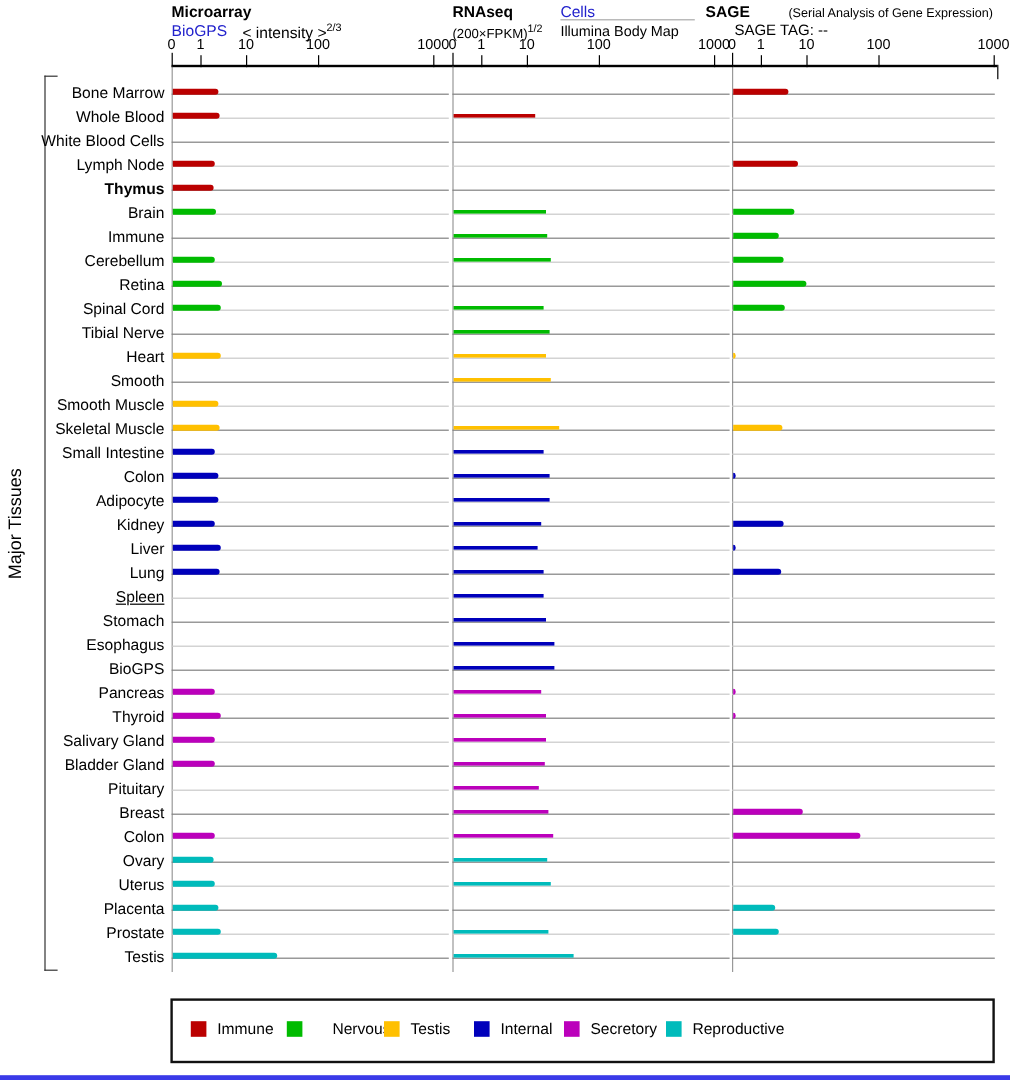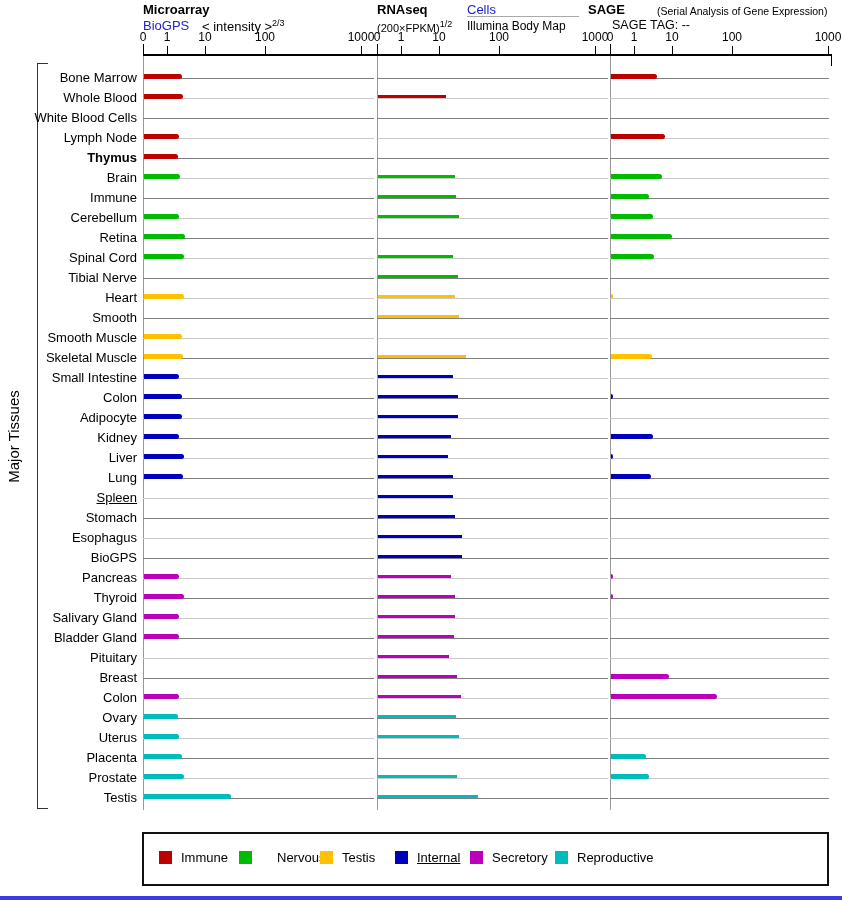--- a/index.html
+++ b/index.html
@@ -315,21 +315,21 @@
 
   <div class="abs legend-box" style="left:142px;top:832px;width:683px;height:50px;">
     <div id="legend-items">
         <div class="abs legend-swatch" style="position: absolute; left: 15px; top: 17px; background: rgb(187, 0, 0);"></div>
         <div class="abs legend-label" style="position: absolute; left: 37px; top: 16px;">Immune</div>
         <div class="abs legend-swatch" style="position: absolute; left: 95px; top: 17px; background: rgb(0, 187, 0);"></div>
         <div class="abs legend-label" style="position: absolute; left: 133px; top: 16px;">Nervous</div>
         <div class="abs legend-swatch" style="position: absolute; left: 176px; top: 17px; background: rgb(255, 192, 0);"></div>
         <div class="abs legend-label" style="position: absolute; left: 198px; top: 16px;">Testis</div>
         <div class="abs legend-swatch" style="position: absolute; left: 251px; top: 17px; background: rgb(0, 0, 187);"></div>
-        <div class="abs legend-label" style="position: absolute; left: 273px; top: 16px; text-decoration: underline;">Internal</div>
+        <div class="abs legend-label" style="position: absolute; left: 273px; top: 16px;">Internal</div>
         <div class="abs legend-swatch" style="position: absolute; left: 326px; top: 17px; background: rgb(187, 0, 187);"></div>
         <div class="abs legend-label" style="position: absolute; left: 348px; top: 16px;">Secretory</div>
         <div class="abs legend-swatch" style="position: absolute; left: 411px; top: 17px; background: rgb(0, 187, 187);"></div>
         <div class="abs legend-label" style="position: absolute; left: 433px; top: 16px;">Reproductive</div>
       </div>
   </div>
 
   <div class="abs" id="bottom-strip" style="left: 0px; top: 896px; width: 842px; height: 4px; background: rgb(58, 58, 232);"></div>
 </div>
 

